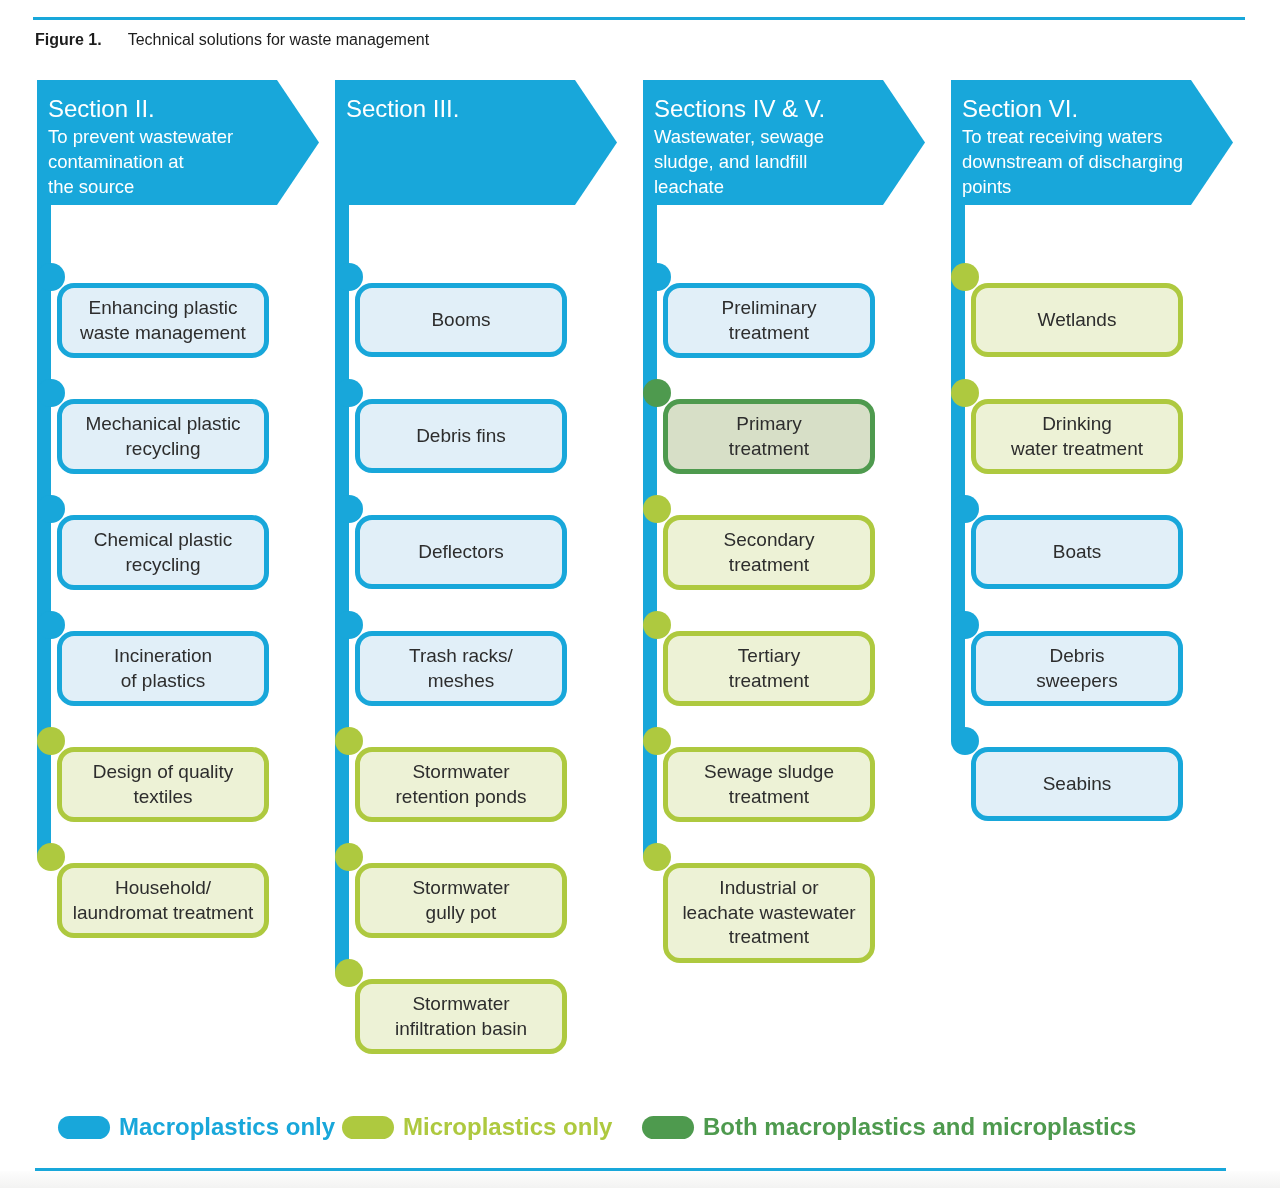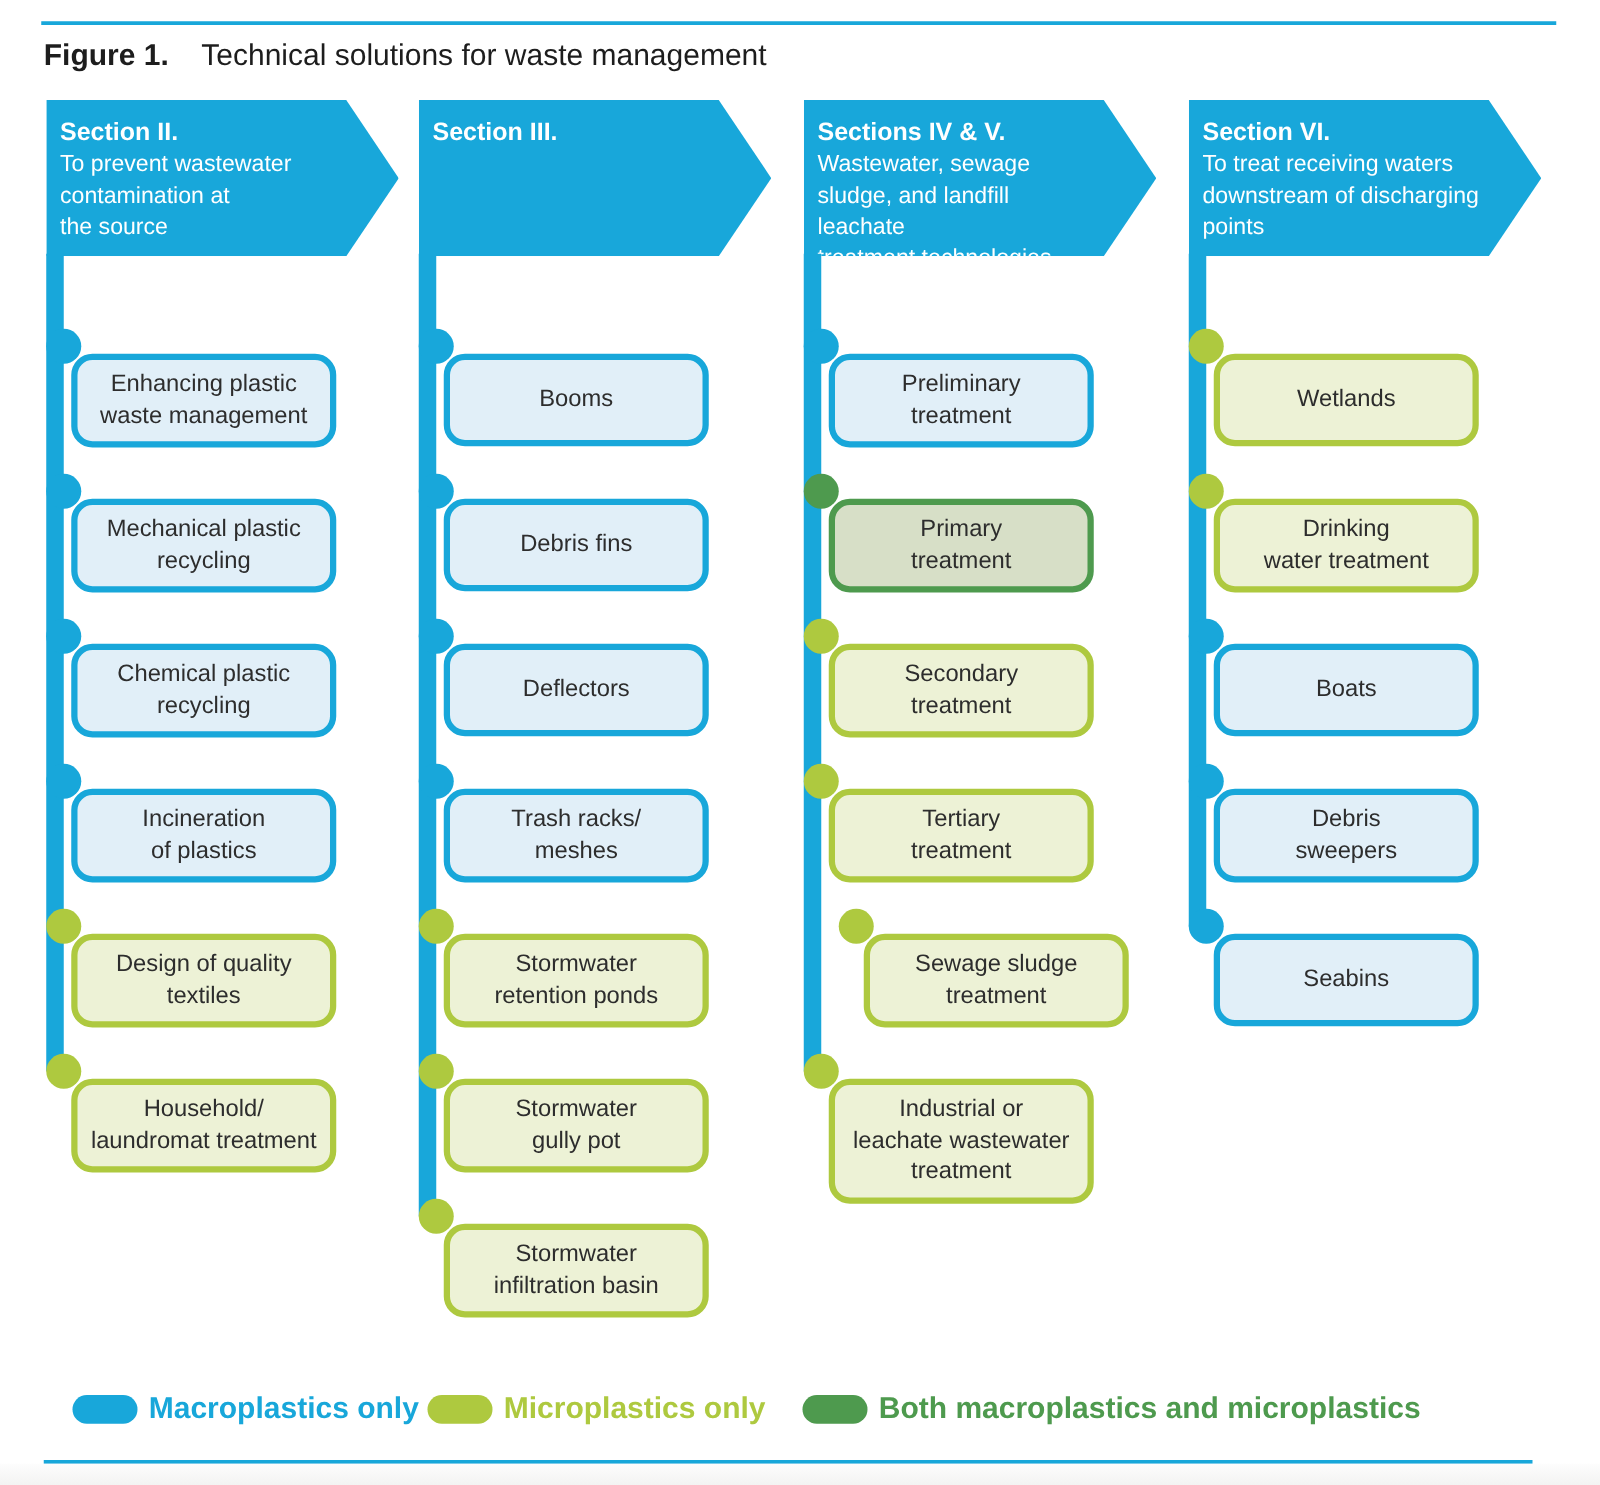--- a/index.html
+++ b/index.html
@@ -12,30 +12,30 @@
   html,body{background:#ffffff;}
   body{font-family:"Liberation Sans", sans-serif;color:var(--ink);}
   .page{position:relative;width:1280px;height:1188px;background:#ffffff;overflow:hidden;}
 
   .rule{position:absolute;background:var(--macro);}
   .rule.top{left:33px;top:17px;width:1212px;height:3px;}
   .rule.bottom{left:35px;top:1168px;width:1191px;height:3px;}
   .page-foot{position:absolute;left:0;top:1171px;width:1280px;height:17px;
     background:linear-gradient(#fdfdfd,#f3f3f2);}
 
-  .figure-caption{position:absolute;left:35px;top:31px;font-size:24px;color:#1d1d1d;text-align:center;}
+  .figure-caption{position:absolute;left:35px;top:31px;font-size:16px;color:#1d1d1d;text-align:center;}
   .figure-caption .flabel{font-weight:700;}
   .figure-caption .ftitle{font-weight:400;margin-left:26px;}
 
   .column{position:absolute;top:80px;width:282px;height:1000px;}
 
   .arrow{position:relative;width:282px;height:125px;background:var(--macro);
     clip-path:polygon(0 0, 240px 0, 282px 50%, 240px 100%, 0 100%);
     color:#ffffff;padding:13px 46px 0 11px;}
-  .arrow .sec-title{font-size:20px;font-weight:700;line-height:1.32;}
+  .arrow .sec-title{font-size:24px;font-weight:400;line-height:1.32;}
   .arrow .sec-desc{font-size:18.5px;font-weight:400;line-height:1.35;white-space:pre-line;}
 
   .rail{position:absolute;left:0;top:123px;width:14px;background:var(--macro);}
 
   .node{position:absolute;left:0;width:282px;}
   .dot{position:absolute;left:0;top:0;width:28px;height:28px;border-radius:50%;}
   .box{position:relative;margin:20px 0 0 20px;width:212px;min-height:74px;
     border-radius:17px;border:5px solid;display:flex;align-items:center;justify-content:center;
     text-align:center;font-size:19px;line-height:1.3;white-space:pre-line;padding:8px 6px;}
   .node.macro .dot{background:var(--macro);}
@@ -165,21 +165,21 @@
         <div class="node micro" style="top: 415px;">
     <div class="dot"></div>
     <div class="box">Secondary
 treatment</div>
   </div>
         <div class="node micro" style="top: 531px;">
     <div class="dot"></div>
     <div class="box">Tertiary
 treatment</div>
   </div>
-        <div class="node micro" style="top: 647px; margin-left: 28px;">
+        <div class="node micro" style="top: 647px;">
     <div class="dot"></div>
     <div class="box">Sewage sludge
 treatment</div>
   </div>
         <div class="node micro" style="top: 763px;">
     <div class="dot"></div>
     <div class="box">Industrial or
 leachate wastewater
 treatment</div>
   </div>

